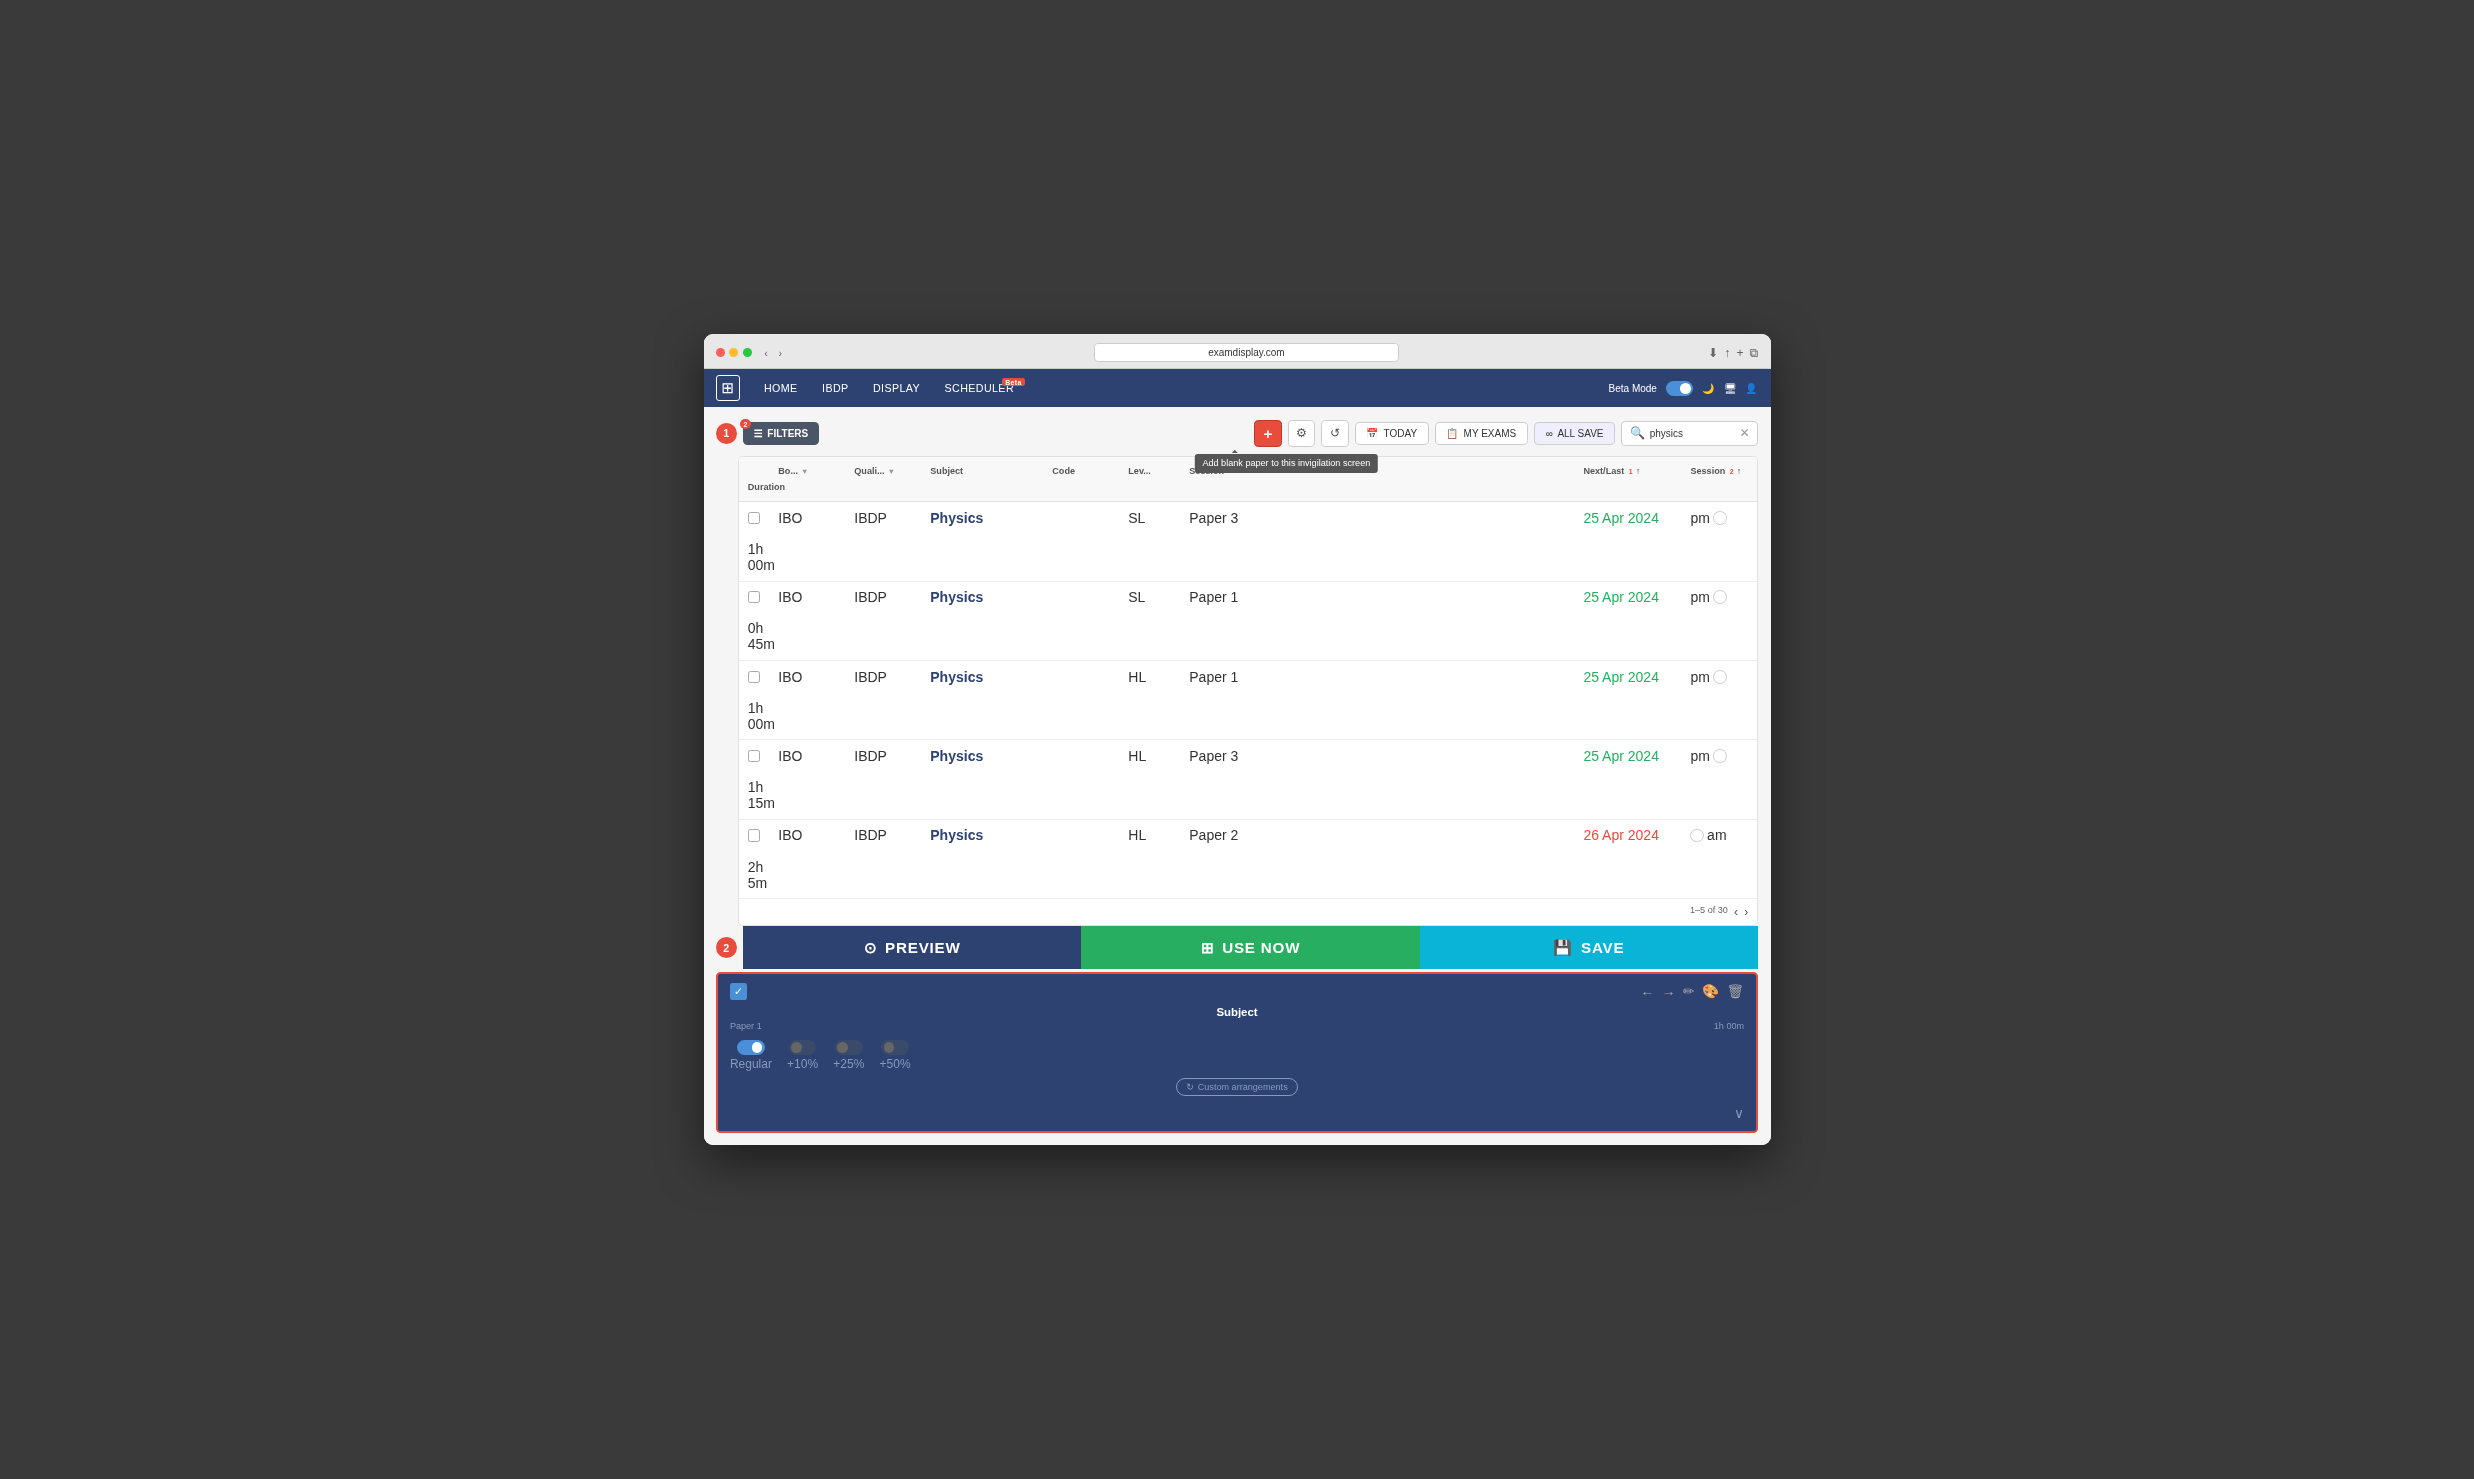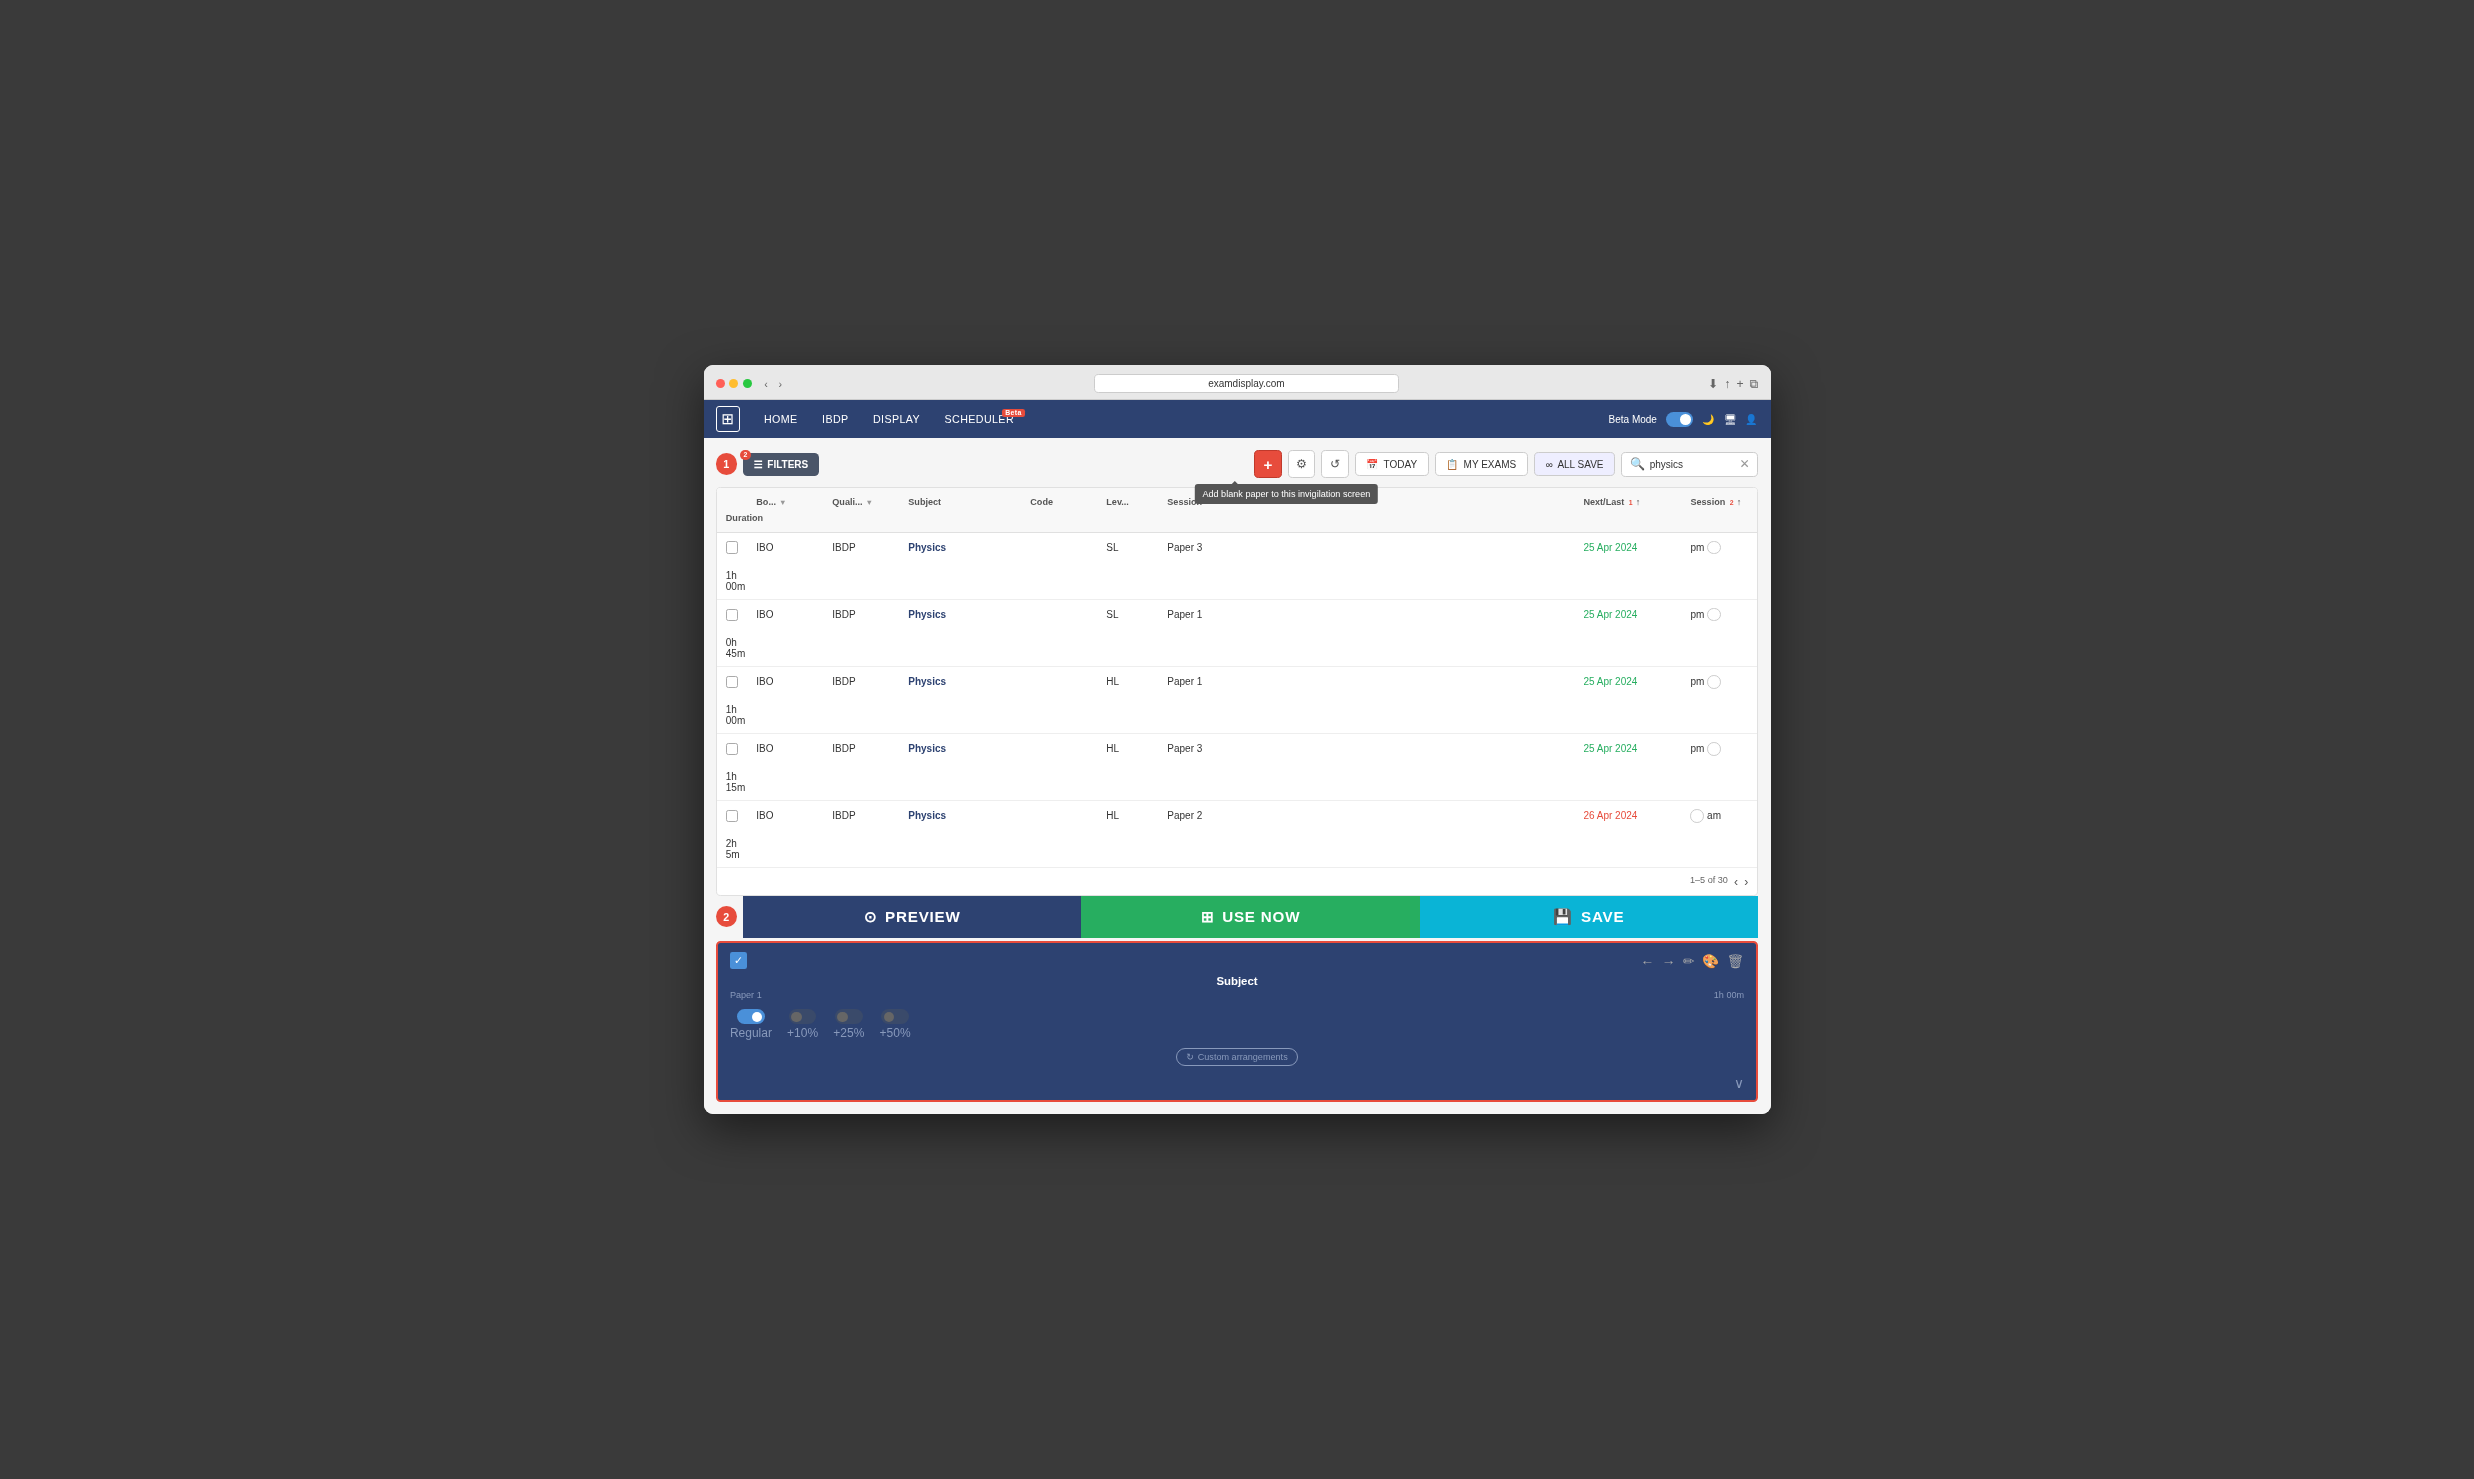--- a/index.html
+++ b/index.html
@@ -251,20 +251,21 @@
       cursor: pointer;
       color: #999;
       font-size: 12.2px;
     }
     
     .data-table {
       background: white;
       border-radius: 4.6px;
       overflow: hidden;
       border: 0.8px solid #e0e0e0;
+      margin-left: 22px;
     }
     .table-header {
       display: grid;
       grid-template-columns: 30.5px 76px 76px 122px 76px 61px 1fr 107px 76px;
       background: #f8f8f8;
       border-bottom: 1.5px solid #e0e0e0;
       padding: 6.1px 0;
     }
     .th {
       font-size: 9.1px;
@@ -276,21 +277,21 @@
       gap: 3px;
     }
     .sort-icon { color: #999; font-size: 7.6px; }
     .table-row {
       display: grid;
       grid-template-columns: 30.5px 76px 76px 122px 76px 61px 1fr 107px 76px;
       border-bottom: 0.8px solid #eee;
       align-items: center;
     }
     .td {
-      font-size: 10px;
+      font-size: 14px;
       color: #333;
       padding: 7.6px 9.1px;
     }
     .td.subject { font-weight: 600; color: #2d4271; }
     .td.date { color: #27ae60; font-weight: 500; }
     .td.date-red { color: #e74c3c; font-weight: 500; }
     .td.session { display: flex; align-items: center; gap: 3px; }
     .session-circle {
       width: 13.7px;
       height: 13.7px;

